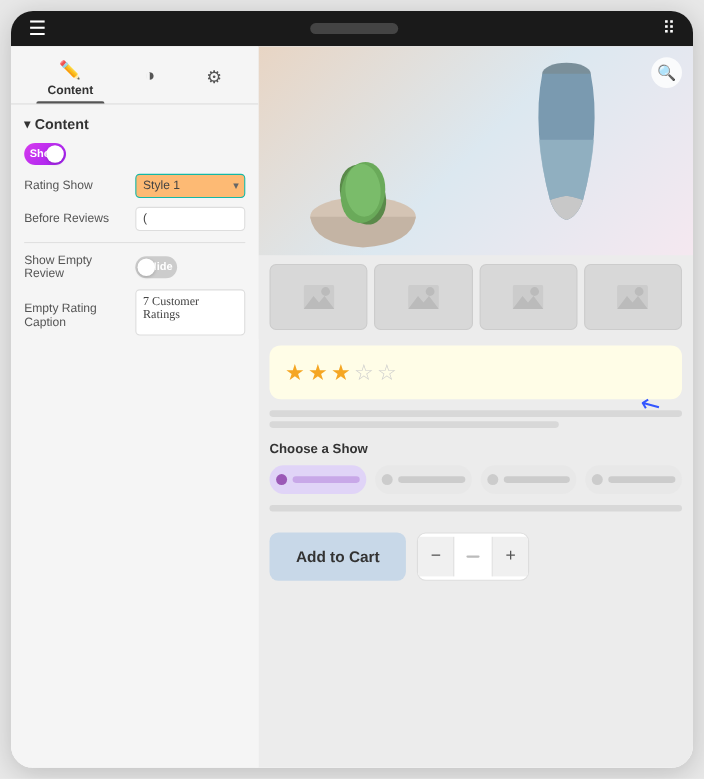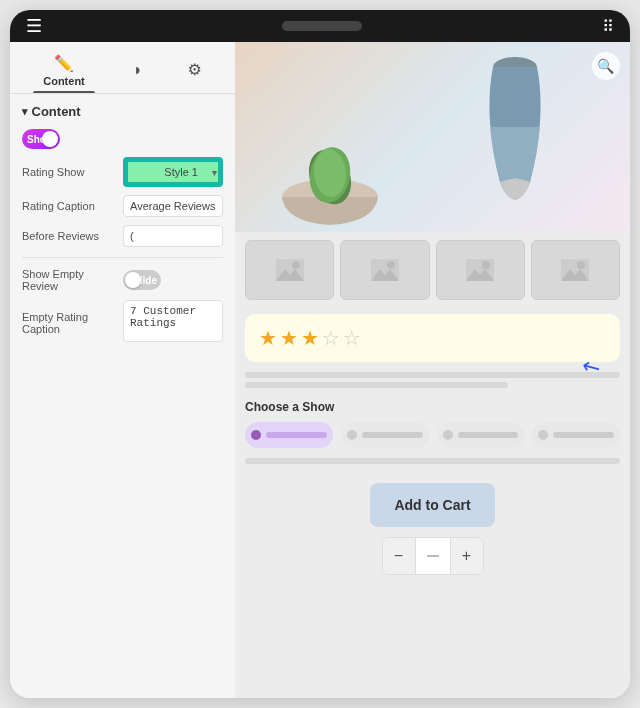--- a/index.html
+++ b/index.html
@@ -153,29 +153,28 @@
       font-weight: 600;
       position: absolute;
       top: 50%; transform: translateY(-50%);
     }
     .toggle.on .toggle-label { color: #fff; left: 5px; }
     .toggle.off .toggle-label { color: #fff; right: 4px; }
 
     
     select {
       font-size: 11px;
-      border: 5px solid #14b8a6;
+      border: 1px solid #14b8a6;
       border-radius: 4px;
       padding: 4px 20px 4px 6px;
-      background: #86efac;
+      background: #fdba74;
       color: #444;
       width: 100%;
       appearance: none;
       cursor: pointer;
-      text-align: right;
     }
     .select-wrap {
       position: relative;
     }
     .select-wrap::after {
       content: '▾';
       position: absolute;
       right: 6px; top: 50%;
       transform: translateY(-50%);
       font-size: 10px;
@@ -344,24 +343,22 @@
 
     
     .more-placeholder {
       padding: 6px 10px;
     }
 
     
     .cart-section {
       padding: 8px 10px;
       display: flex;
-      align-items: center;
       gap: 10px;
       flex-shrink: 0;
-      flex-direction: column;
     }
     .add-to-cart-btn {
       background: #c8d8e8;
       border: none;
       border-radius: 8px;
       padding: 14px 24px;
       font-size: 14px;
       font-weight: 600;
       color: #333;
       cursor: pointer;
@@ -441,26 +438,20 @@
           <span class="field-label">Rating Show</span>
           <div class="field-control select-wrap">
             <select>
               <option>Style 1</option>
               <option>Style 2</option>
               <option>Style 3</option>
             </select>
           </div>
         </div>
 
-        <div class="field-row">
-          <span class="field-label">Rating Caption</span>
-          <div class="field-control">
-            <input type="text" value="Average Reviews" style="">
-          </div>
-        </div>
 
         <div class="field-row">
           <span class="field-label">Before Reviews</span>
           <div class="field-control">
             <input type="text" value="(" style="">
           </div>
         </div>
 
 
         <div class="divider"></div>
@@ -471,21 +462,21 @@
             <div class="toggle off">
               <span class="toggle-label">Hide</span>
               <div class="toggle-knob"></div>
             </div>
           </div>
         </div>
 
         <div class="field-row">
           <span class="field-label">Empty Rating Caption</span>
           <div class="field-control">
-            <textarea style="font-size: 11px; border: 1px solid rgb(221, 221, 221); border-radius: 4px; padding: 4px 6px; background: rgb(255, 255, 255); color: rgb(68, 68, 68); width: 100%; resize: none; height: 42px; font-family: Liberation Mono, monospace;">7 Customer
+            <textarea style="font-size: 11px; border: 1px solid rgb(221, 221, 221); border-radius: 4px; padding: 4px 6px; background: rgb(255, 255, 255); color: rgb(68, 68, 68); width: 100%; resize: none; height: 42px; font-family: Liberation Serif, serif;">7 Customer
 Ratings</textarea>
           </div>
         </div>
 
       </div>
     </div>
 
     <div class="right-panel">
 
       <div class="product-main-image">

